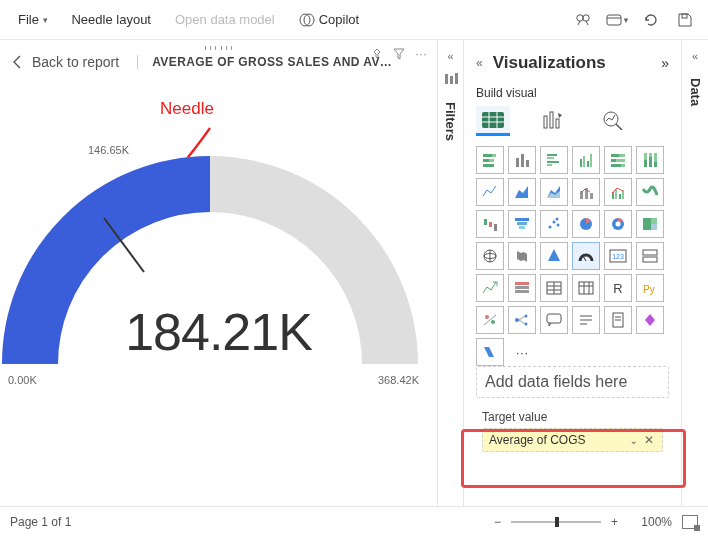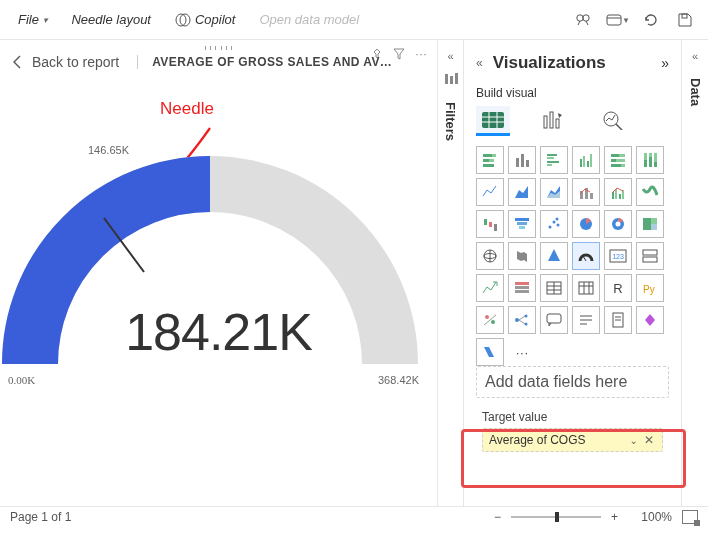--- a/index.html
+++ b/index.html
@@ -1,38 +1,38 @@
 <!DOCTYPE html>
 <html><head>
 <meta charset="utf-8">
 <style>
 * { box-sizing: border-box; margin: 0; padding: 0; }
 body { font-family: "Segoe UI", Arial, sans-serif; font-size: 13px; color: #333; background: #fff; width: 708px; height: 536px; overflow: hidden; position: relative; }
 .toolbar { display: flex; align-items: center; height: 40px; border-bottom: 1px solid #e6e6e6; padding: 0 8px; gap: 4px; }
-.toolbar .tb-item { padding: 6px 10px; cursor: pointer; display: flex; align-items: center; gap: 4px; white-space: nowrap; font-style: italic; }
+.toolbar .tb-item { padding: 6px 10px; cursor: pointer; display: flex; align-items: center; gap: 4px; white-space: nowrap; }
 .toolbar .tb-item.disabled { color: #bbb; cursor: default; }
 .tb-spacer { flex: 1; }
 .toolbar .icon-btn { width: 30px; height: 28px; display: flex; align-items: center; justify-content: center; cursor: pointer; }
 .chev { font-size: 9px; color: #666; }
 .main { display: flex; height: calc(100% - 40px - 30px); }
 .report { flex: 1; display: flex; flex-direction: column; border-right: 1px solid #e6e6e6; }
 .crumb-row { display: flex; align-items: center; height: 44px; padding-left: 12px; position: relative; }
 .back { display: flex; align-items: center; gap: 10px; color: #555; font-size: 14px; cursor: pointer; }
 .title-col { border-left: 1px solid #ccc; margin-left: 18px; padding-left: 14px; font-size: 12px; font-weight: 600; letter-spacing: .4px; color: #444; overflow: hidden; text-overflow: ellipsis; white-space: nowrap; max-width: 260px; }
 .grip { position: absolute; top: 6px; left: 50%; transform: translateX(-50%); width: 28px; height: 4px; display: flex; justify-content: space-between; }
 .grip i { width: 1px; height: 4px; background: #999; }
 .hdr-icons { position: absolute; right: 8px; top: 6px; display: flex; gap: 6px; }
 .hdr-icons span { width: 16px; height: 16px; display: flex; align-items: center; justify-content: center; color: #888; cursor: pointer; font-size: 12px; }
 .gauge-wrap { position: relative; flex: 1; }
 .needle-label { position: absolute; left: 160px; top: 15px; color: #ef1d1d; font-size: 17px; }
 .needle-arrow { position: absolute; left: 175px; top: 40px; width: 60px; height: 90px; }
 svg.gauge { position: absolute; left: 0; top: 30px; }
 .axis-lab { position: absolute; font-size: 11px; color: #666; }
 .lab-needle { left: 88px; top: 60px; }
-.lab-min { left: 8px; top: 290px; font-family: Liberation Serif, serif; }
+.lab-min { left: 8px; top: 290px; }
 .lab-max { left: 378px; top: 290px; }
 .gauge-big { position: absolute; left: 0; right: 0; top: 218px; text-align: center; font-size: 52px; font-weight: 300; color: #333; letter-spacing: -1px; }
 .filters-rail { width: 26px; border-right: 1px solid #e6e6e6; display: flex; flex-direction: column; align-items: center; padding-top: 10px; gap: 10px; }
 .filters-rail .vtext { writing-mode: vertical-rl; font-weight: 600; font-size: 13px; margin-top: 6px; }
 .viz-pane { width: 218px; border-right: 1px solid #e6e6e6; display: flex; flex-direction: column; padding: 0 12px; overflow: hidden; }
 .viz-head { display: flex; align-items: center; height: 46px; }
 .viz-head h3 { font-size: 17px; font-weight: 600; flex: 1; }
 .viz-head .exp { font-size: 14px; cursor: pointer; }
 .viz-head .pcol { font-size: 12px; color: #666; margin-right: 10px; cursor: pointer; }
 .sub { font-size: 12px; margin-bottom: 6px; }
@@ -45,46 +45,46 @@
 .viz-grid .vg.naked { border: none; }
 .field-well { margin-top: 0; padding: 6px 8px; border: 1px dashed #cfcfcf; color: #555; font-size: 16px; border-radius: 2px; }
 .tv-block { margin-top: 8px; padding: 4px 6px; }
 .tv-label { font-size: 12px; margin-bottom: 4px; color: #444; }
 .tv-chip { border: 1px dashed #cfcfcf; padding: 4px 6px; font-size: 12px; display: flex; align-items: center; border-radius: 2px; background: #fef9c3; }
 .tv-chip .chev2 { margin-left: auto; font-size: 10px; color: #666; padding: 0 4px; }
 .tv-chip .xx { font-size: 12px; color: #666; cursor: pointer; padding: 0 2px; }
 .hilite { position: absolute; border: 3px solid #e84b4b; border-radius: 4px; pointer-events: none; }
 .data-rail { width: 26px; display: flex; flex-direction: column; align-items: center; padding-top: 10px; gap: 10px; }
 .data-rail .vtext { writing-mode: vertical-rl; font-weight: 600; font-size: 13px; margin-top: 6px; }
-.statusbar { height: 30px; border-top: 1px solid #e6e6e6; display: flex; align-items: flex-end; padding: 12px 10px; font-size: 12px; color: #555; }
+.statusbar { height: 30px; border-top: 1px solid #e6e6e6; display: flex; align-items: center; padding: 12px 10px; font-size: 12px; color: #555; }
 .statusbar .sp { flex: 1; }
 .zoomctl { display: flex; align-items: center; gap: 10px; }
 .zoomctl .track { width: 90px; height: 2px; background: #bbb; position: relative; }
 .zoomctl .track .knob { position: absolute; left: 44px; top: -4px; width: 4px; height: 10px; background: #333; }
 .zoomctl .pct { width: 44px; text-align: right; }
 .zoomctl .fit { width: 16px; height: 14px; border: 1px solid #777; position: relative; }
 .zoomctl .fit:after { content: ""; position: absolute; right: -3px; bottom: -3px; width: 6px; height: 6px; background: #777; }
 </style>
 </head>
 <body>
 
 <div class="toolbar">
   <div class="tb-item">
       <span>File</span> 
       <span class="chev">▾</span>
     </div>
   <div class="tb-item">Needle layout</div>
+  <div class="tb-item disabled">Open data model</div>
   <div class="tb-item">
     <svg width="16" height="16" viewBox="0 0 16 16">
         <ellipse cx="6" cy="8" rx="5" ry="6" fill="none" stroke="#555" stroke-width="1"></ellipse>
         <ellipse cx="10" cy="8" rx="5" ry="6" fill="none" stroke="#555" stroke-width="1"></ellipse>
       </svg>
     <span>Copilot</span>
   </div>
-  <div class="tb-item disabled">Open data model</div>
   <div class="tb-spacer"></div>
   <div class="icon-btn">
       <svg width="16" height="16">
         <circle cx="5" cy="6" r="3.2" fill="none" stroke="#555"></circle>
         <circle cx="11" cy="6" r="3.2" fill="none" stroke="#555"></circle>
         <line x1="5" y1="9" x2="3" y2="13" stroke="#555"></line>
         <line x1="11" y1="9" x2="13" y2="13" stroke="#555"></line>
       </svg>
     </div>
   <div class="icon-btn">

